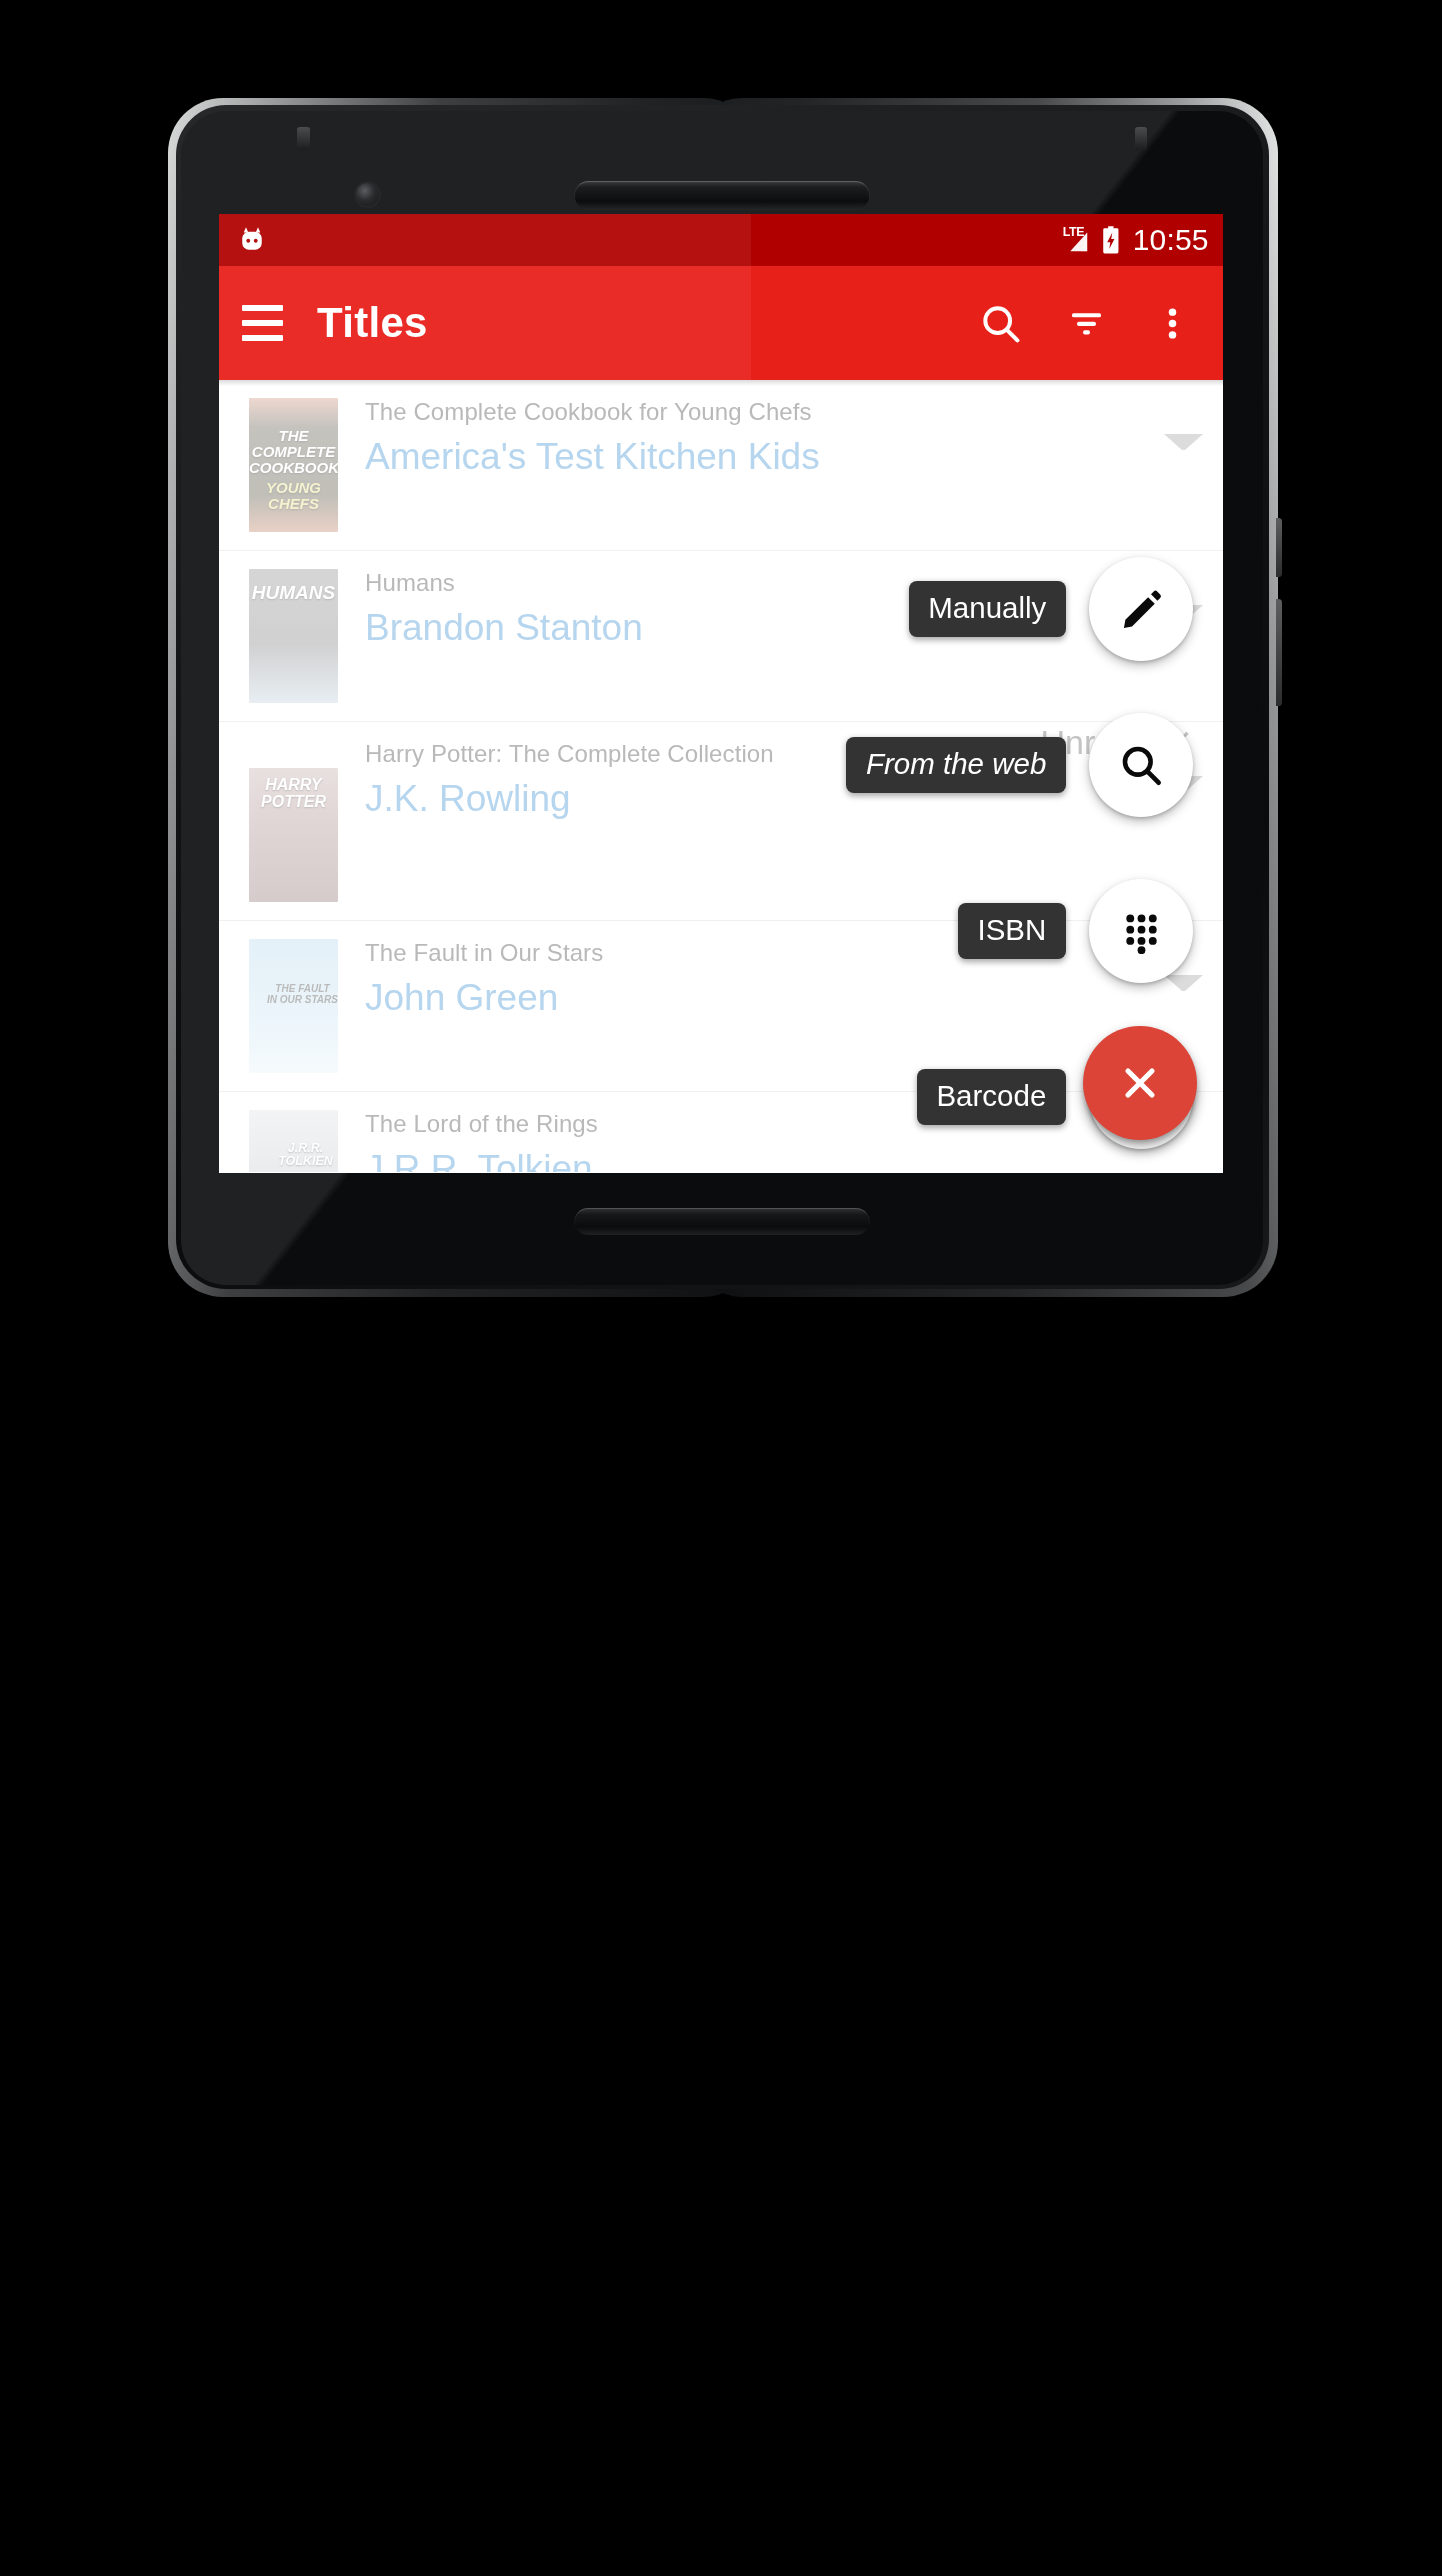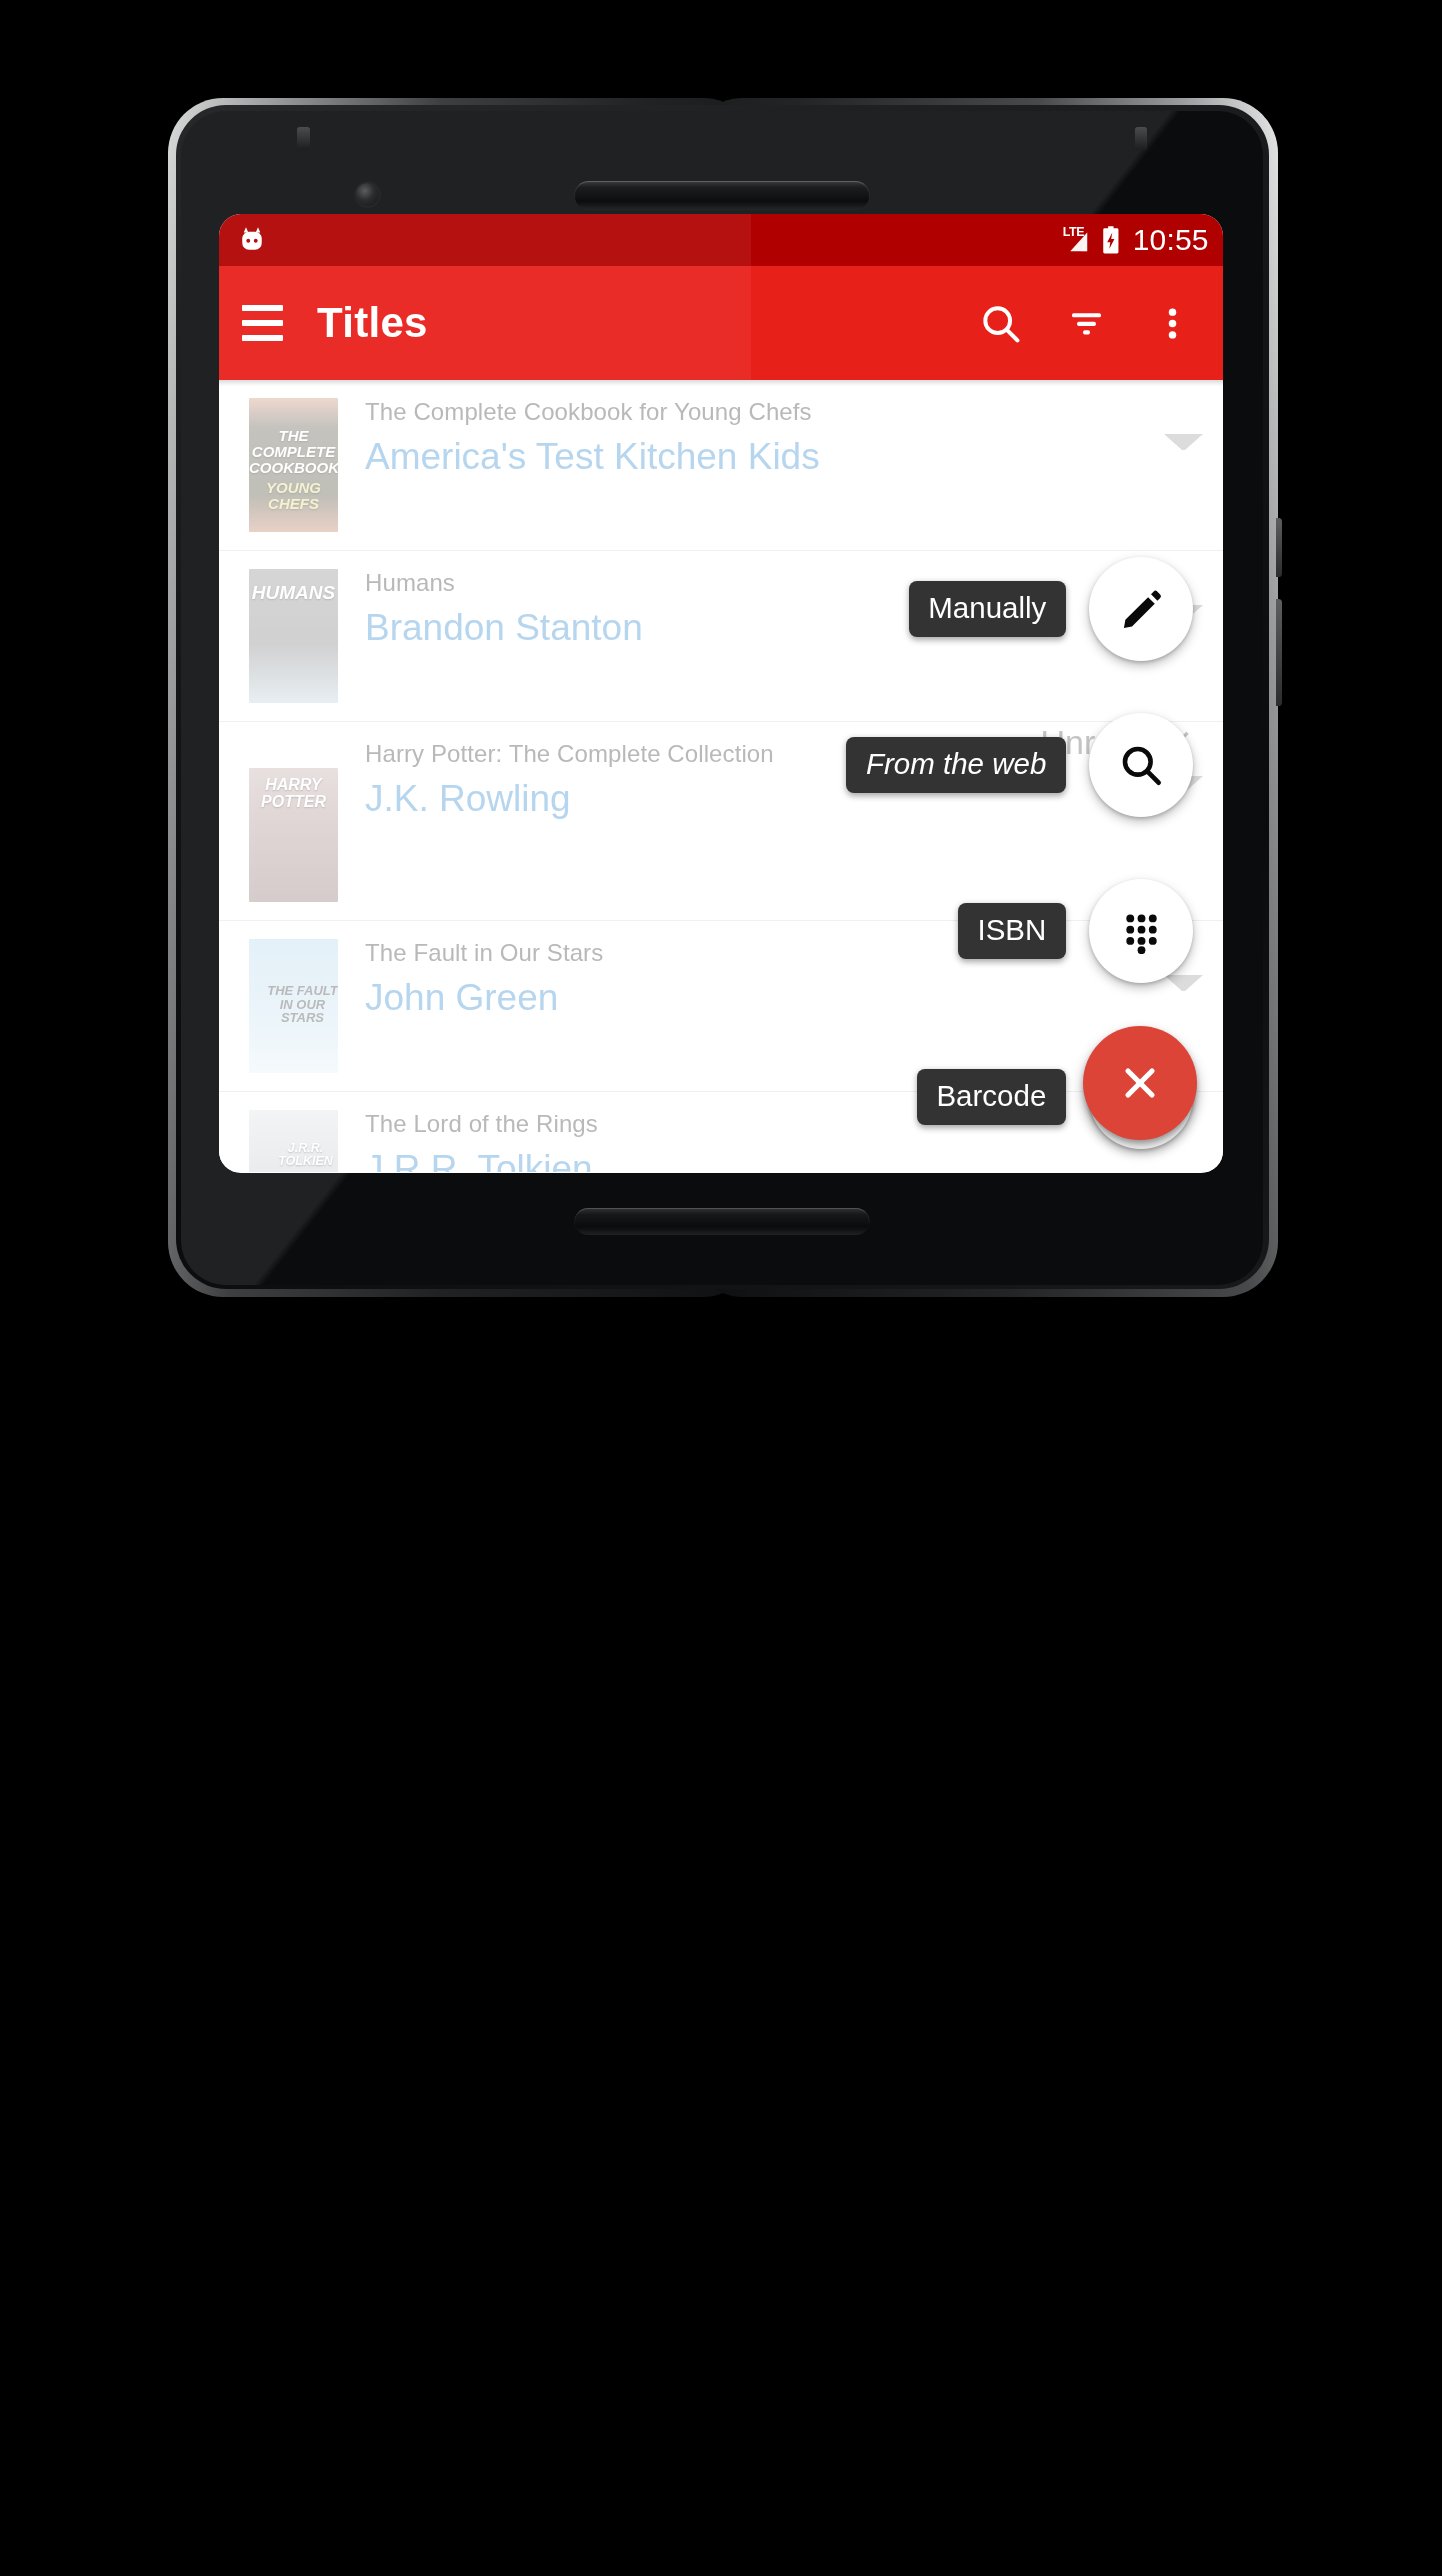--- a/index.html
+++ b/index.html
@@ -86,21 +86,20 @@
   .side-btn.power { top: 420px; height: 59px; }
   .side-btn.vol   { top: 501px; height: 107px; }
 
   
   #screen {
     position: absolute;
     left: 51px; top: 116px;
     width: 1004px; height: 959px;
     background: #fff;
     overflow: hidden;
-    border-radius: 22px;
   }
 
   
   #status-bar {
     position: relative;
     height: 52px;
     background: #b00000;
     display: flex; align-items: center;
     padding: 0 14.3px 0 18px;
   }
@@ -368,21 +367,21 @@
           </div>
           <div class="row-body">
             <div class="b-title">Harry Potter: The Complete Collection</div>
             <div class="b-author">J.K. Rowling</div>
           </div>
           <div class="row-caret"></div>
         </div>
 
         <div class="book-row">
           <div class="cover" style="background:linear-gradient(180deg,#bcdcee 0%,#cfe7f4 60%,#e8f3fa 100%);">
-            <span class="cv-txt" style="top:45px;font-size:13px;color:#555;text-shadow:none;padding-left:18px;">THE FAULT<br>IN OUR STARS</span>
+            <span class="cv-txt" style="top:45px;font-size:10px;color:#555;text-shadow:none;padding-left:18px;">THE FAULT<br>IN OUR STARS</span>
           </div>
           <div class="row-body">
             <div class="b-title">The Fault in Our Stars</div>
             <div class="b-author">John Green</div>
           </div>
           <div class="row-caret"></div>
         </div>
 
         <div class="book-row" style="border-bottom:none;">
           <div class="cover" style="background:linear-gradient(180deg,#dfe4e8 0%,#c9ced3 50%,#b6bcc2 100%);">

